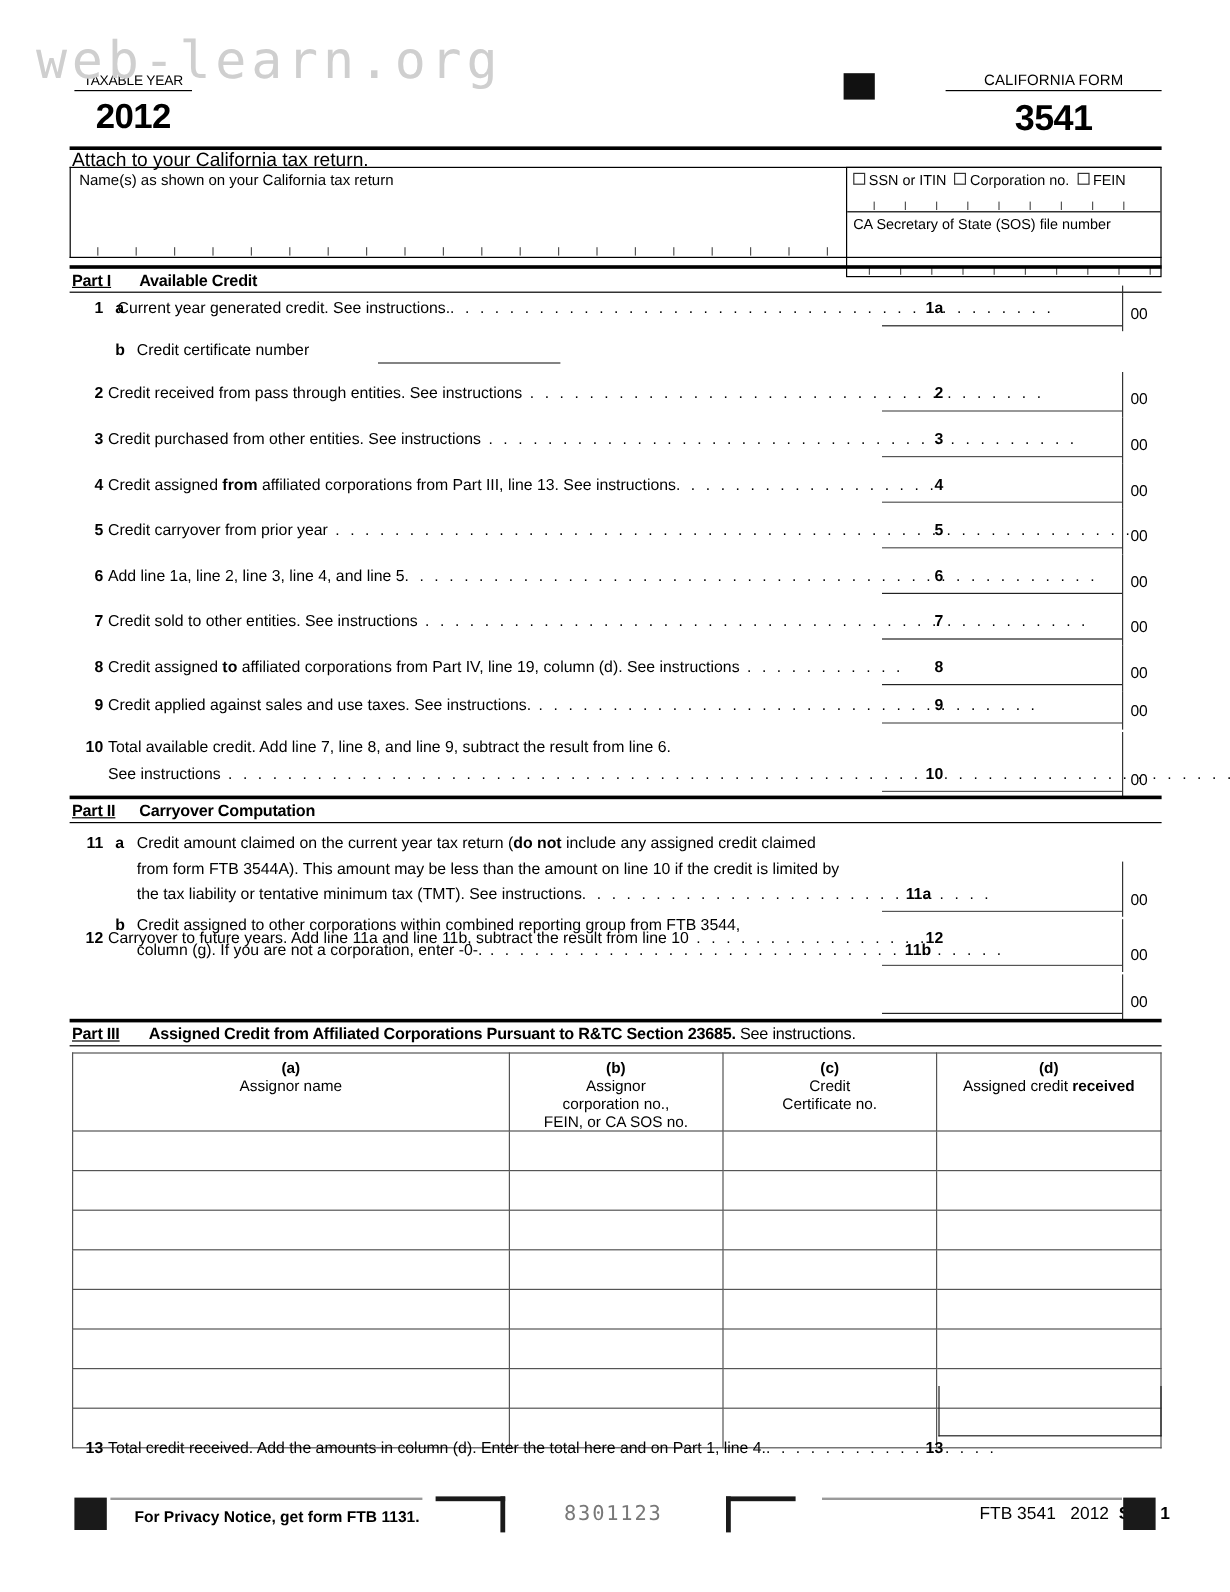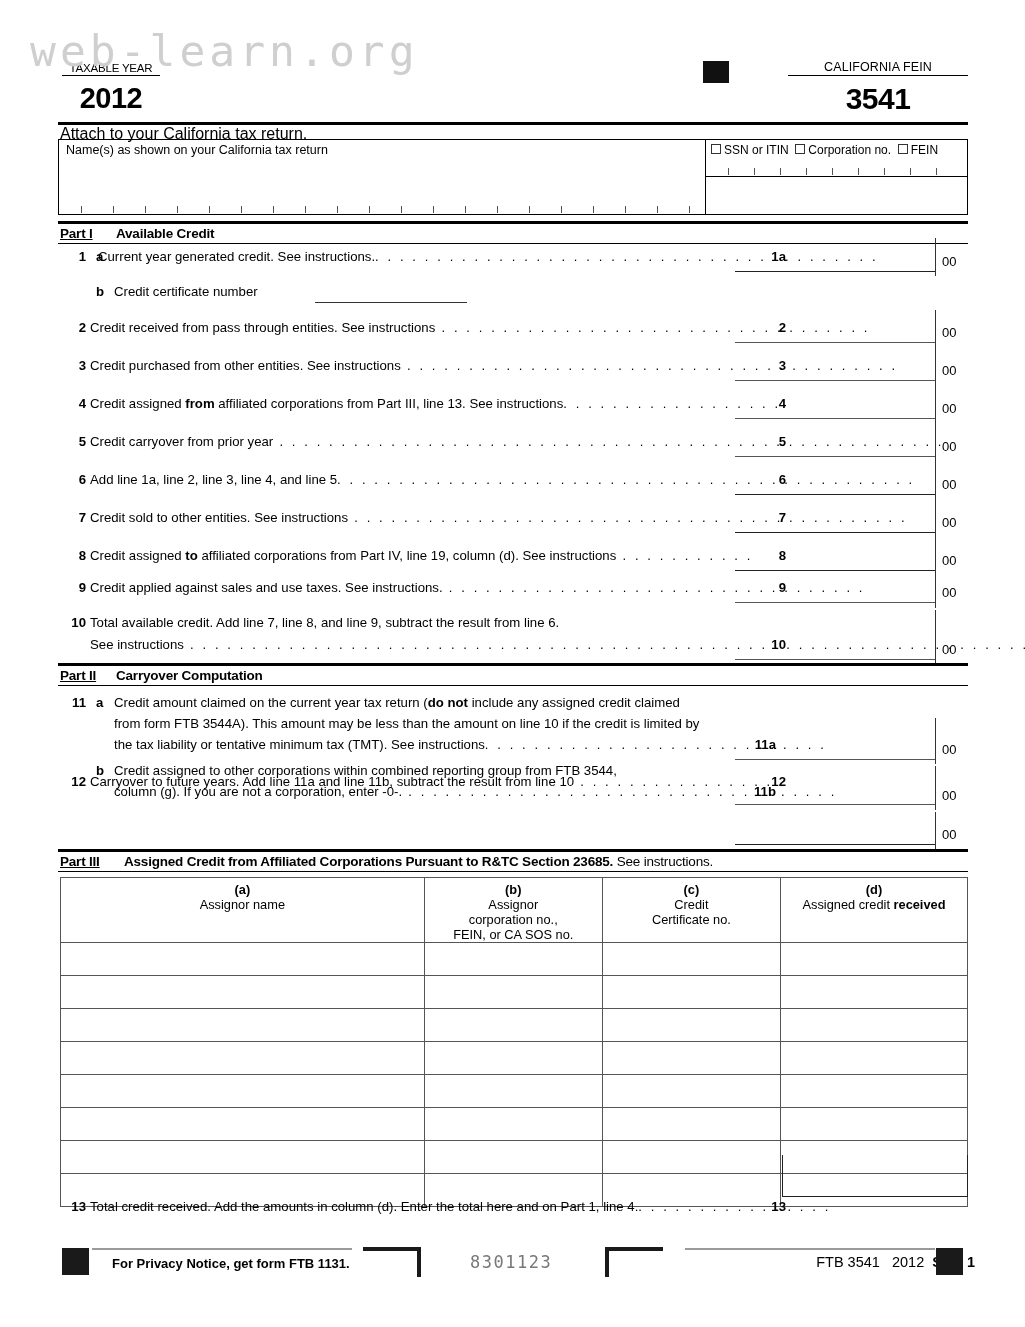--- a/index.html
+++ b/index.html
@@ -144,21 +144,21 @@
     bottom: 0;
     width: 1px;
     height: 7px;
     background: #555;
   }
   .idbox {
     position: absolute;
     left: 705px;
     top: 139px;
     width: 263px;
-    height: 76px;
+    height: 92px;
     border: 1.6px solid #000;
     box-sizing: border-box;
   }
   .idbox .row1 {
     position: absolute;
     left: 0; top: 0; right: 0;
     height: 37px;
     border-bottom: 1.6px solid #000;
     box-sizing: border-box;
   }
@@ -364,21 +364,21 @@
 <body>
 
 <div class="page">
 
   <div class="watermark">web-learn.org</div>
 
   <div class="hdr">
     <div class="taxable-year">TAXABLE YEAR</div>
     <div class="year">2012</div>
     <div class="blk-square"></div>
-    <div class="ca-form-lbl">CALIFORNIA FEIN</div>
+    <div class="ca-form-lbl">CALIFORNIA FORM</div>
     <div class="form-no">3541</div>
   </div>
 
   <div class="rule-thick" style="top:122px;"></div>
   <div class="attach-line">Attach to your California tax return.</div>
 
   <div class="namebox">
     <div class="name-label">Name(s) as shown on your California tax return</div>
     <div class="name-ticks" id="nameticks">
         <div class="tick" style="left: 22px;"></div>
@@ -416,20 +416,35 @@
           <div class="tick" style="left: 48px;"></div>
           <div class="tick" style="left: 74px;"></div>
           <div class="tick" style="left: 100px;"></div>
           <div class="tick" style="left: 126px;"></div>
           <div class="tick" style="left: 152px;"></div>
           <div class="tick" style="left: 178px;"></div>
           <div class="tick" style="left: 204px;"></div>
           <div class="tick" style="left: 230px;"></div>
         </div>
     </div>
+    <div class="row2">
+      <div class="id-label">CA Secretary of State (SOS) file number</div>
+      <div class="name-ticks" style="width:255px;" id="idticks2">
+          <div class="tick" style="left: 18px;"></div>
+          <div class="tick" style="left: 44px;"></div>
+          <div class="tick" style="left: 70px;"></div>
+          <div class="tick" style="left: 96px;"></div>
+          <div class="tick" style="left: 122px;"></div>
+          <div class="tick" style="left: 148px;"></div>
+          <div class="tick" style="left: 174px;"></div>
+          <div class="tick" style="left: 200px;"></div>
+          <div class="tick" style="left: 226px;"></div>
+          <div class="tick" style="left: 252px;"></div>
+        </div>
+    </div>
   </div>
 
   <div class="part-bar" style="top:221px;">
     <span class="part-lbl">Part I</span><span class="part-name">Available Credit</span>
   </div>
 
   <div class="line" style="top:249px;">
     <span class="lnum">1</span>
     <span class="lsub" style="left:38px;">a</span>
     <span class="ltext" style="left:40px;"><span>Current year generated credit. See instructions.</span><span class="dots">. . . . . . . . . . . . . . . . . . . . . . . . . . . . . . . . . . . . . . . . .</span></span>

